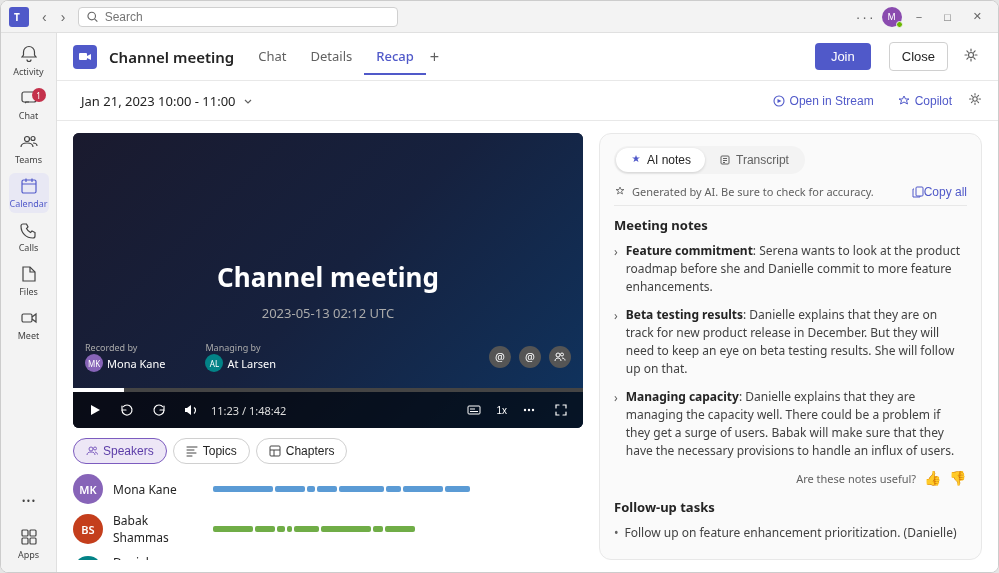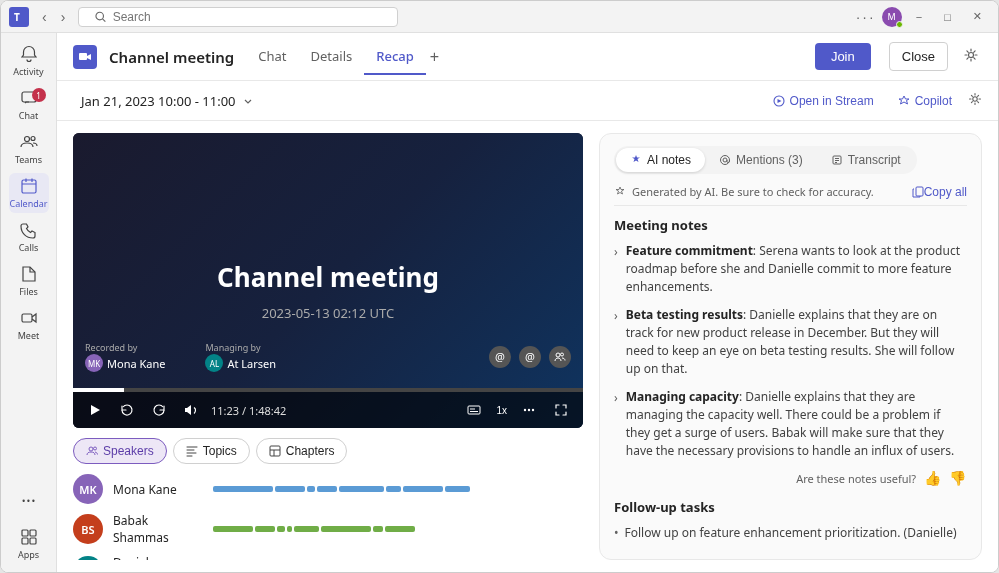--- a/index.html
+++ b/index.html
@@ -5,21 +5,21 @@
     * { margin: 0; padding: 0; box-sizing: border-box; }
     body { font-family: 'Segoe UI', system-ui, sans-serif; background: #e5e5e5; width: 999px; height: 573px; overflow: hidden; font-size: 13px; }
 
     .app-window { width: 999px; height: 573px; background: #fff; display: flex; flex-direction: column; border: 1px solid #ccc; border-radius: 8px; overflow: hidden; }
 
     
     .title-bar { height: 32px; background: #f3f3f3; display: flex; align-items: center; padding: 0 8px; gap: 8px; border-bottom: 1px solid #e0e0e0; flex-shrink: 0; }
     .title-bar-logo { width: 20px; height: 20px; background: #5059c9; border-radius: 3px; display: flex; align-items: center; justify-content: center; color: white; font-size: 11px; font-weight: bold; }
     .title-bar-nav { display: flex; gap: 4px; }
     .title-bar-nav button { background: none; border: none; cursor: pointer; color: #666; font-size: 14px; padding: 2px 5px; border-radius: 3px; }
-    .search-bar { flex: 1; max-width: 320px; height: 20px; background: #fff; border: 1px solid #d0d0d0; border-radius: 4px; display: flex; align-items: center; padding: 0 16px; gap: 6px; }
+    .search-bar { flex: 1; max-width: 320px; height: 20px; background: #fff; border: 1px solid #d0d0d0; border-radius: 4px; display: flex; align-items: center; padding: 0 8px; gap: 6px; }
     .search-bar input { border: none; outline: none; font-size: 12px; width: 100%; color: #333; background: transparent; }
     .title-bar-spacer { flex: 1; }
     .title-bar-actions { display: flex; align-items: center; gap: 6px; }
     .title-bar-actions .more-btn { background: none; border: none; cursor: pointer; color: #666; font-size: 14px; letter-spacing: 2px; }
     .avatar-small { width: 20px; height: 20px; border-radius: 50%; background: #8a4baf; display: flex; align-items: center; justify-content: center; color: white; font-size: 9px; position: relative; }
     .avatar-online { width: 7px; height: 7px; background: #6bb700; border-radius: 50%; position: absolute; bottom: -1px; right: -1px; border: 1px solid #f3f3f3; }
     .win-btn { background: none; border: none; cursor: pointer; color: #666; font-size: 11px; padding: 4px 8px; }
 
     
     .main-layout { display: flex; flex: 1; overflow: hidden; }
@@ -429,28 +429,20 @@
 
             <div class="ai-panel-tabs">
               <button class="ai-tab active">
                 <svg width="12" height="12" viewBox="0 0 12 12" fill="none">
                   <path d="M6 1l1 2.5H10L7.5 5 8.5 8 6 6.5 3.5 8l1-3L2 3.5H5z" fill="#5059c9"></path>
                 </svg>
                 <span>AI notes</span>
               </button>
               <button class="ai-tab">
                 <svg width="12" height="12" viewBox="0 0 12 12" fill="none">
-                  <circle cx="6" cy="6" r="2" stroke="#616161" stroke-width="1"></circle>
-                  <circle cx="6" cy="6" r="4.5" stroke="#616161" stroke-width="1"></circle>
-                  <path d="M10.5 6v1c0 1-.5 1.5-1.5 1.5S8 8 8 7V6" stroke="#616161" stroke-width="1"></path>
-                </svg>
-                <span>Mentions (3)</span>
-              </button>
-              <button class="ai-tab">
-                <svg width="12" height="12" viewBox="0 0 12 12" fill="none">
                   <rect x="2" y="2" width="8" height="8" rx="1" stroke="#616161" stroke-width="1"></rect>
                   <line x1="4" y1="4.5" x2="8" y2="4.5" stroke="#616161" stroke-width="1"></line>
                   <line x1="4" y1="6.5" x2="8" y2="6.5" stroke="#616161" stroke-width="1"></line>
                   <line x1="4" y1="8.5" x2="6" y2="8.5" stroke="#616161" stroke-width="1"></line>
                 </svg>
                 <span>Transcript</span>
               </button>
             </div>
 
             <div class="ai-generated">

